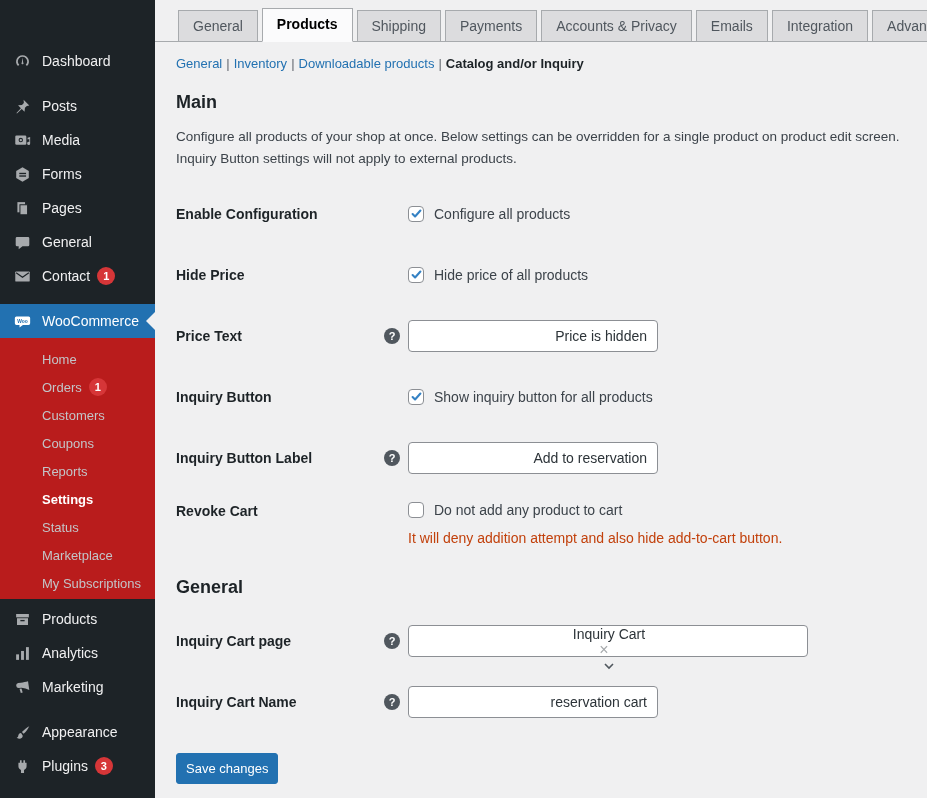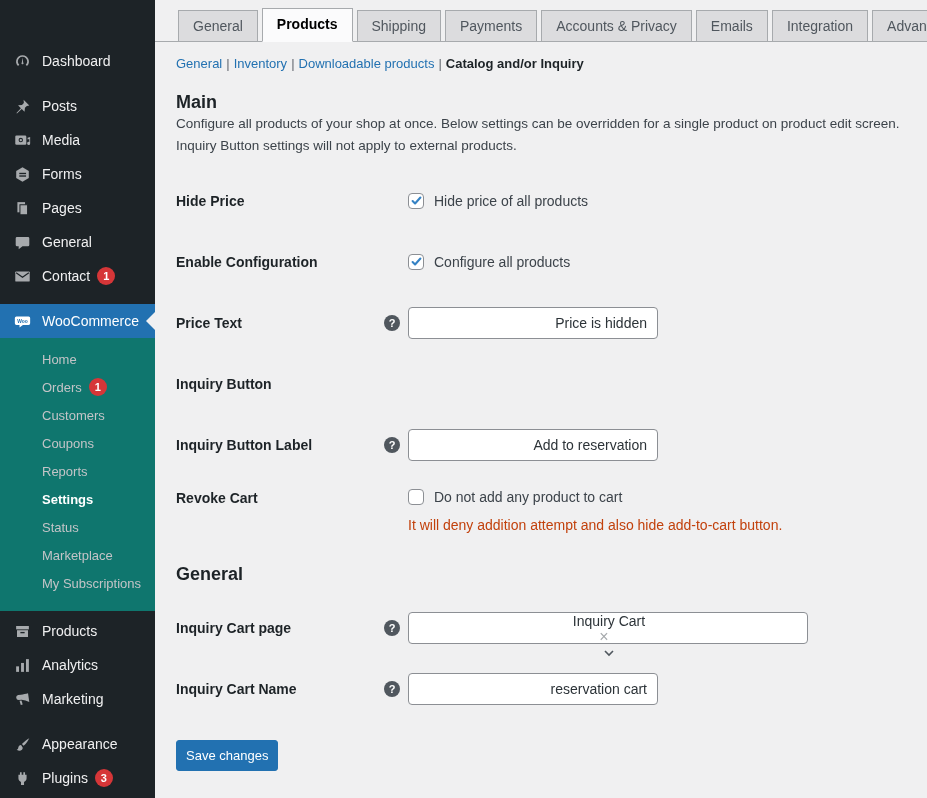--- a/index.html
+++ b/index.html
@@ -30,21 +30,21 @@
   .menu-item .mi-icon svg { width:17px; height:17px; fill:currentColor; }
   .menu-item.active { background:#2271b1; color:#fff; }
   .menu-item.active .mi-icon { color:#fff; }
   .menu-sep { height:11px; }
   .badge {
     margin-left:7px; background:#d63638; color:#fff;
     min-width:18px; height:18px; border-radius:9px;
     display:inline-flex; align-items:center; justify-content:center;
     font-size:11px; font-weight:bold; padding:0 4px;
   }
-  .submenu { background:#0f766e; padding:7px 0 14px; }
+  .submenu { background:#b91c1c; padding:7px 0 2px; }
   .submenu-item {
     display:flex; align-items:center; height:28px;
     padding-left:42px; font-size:13px; color:#c3c4c7; cursor:pointer; white-space:nowrap;
   }
   .submenu-item.current { color:#fff; font-weight:bold; }
   .menu-arrow {
     position:absolute; right:0; top:50%; transform:translateY(-50%);
     width:0; height:0;
     border-top:9px solid transparent; border-bottom:9px solid transparent;
     border-right:9px solid #f0f0f1;
@@ -72,21 +72,21 @@
   .subnav { margin:14px 0 0 21px; font-size:13px; }
   .subnav a { color:#2271b1; text-decoration:none; cursor:pointer; }
   .subnav .sep { color:#646970; padding:0 4px; }
   .subnav .current { color:#1d2327; font-weight:bold; }
 
   .page-body { padding:0 20px 0 21px; }
   h2.section-heading {
     font-size:18px; font-weight:600; color:#1d2327; margin-top:21px;
   }
   .intro {
-    max-width:748px; line-height:22px;
+    margin-top:13px; max-width:748px; line-height:22px;
     font-size:13.5px; color:#3c434a;
   }
 
   .form-area { margin-top:27px; }
   .form-row { display:flex; align-items:center; min-height:33px; margin-bottom:28px; }
   .form-row.top-align { align-items:flex-start; }
   .row-label {
     width:208px; flex-shrink:0; font-size:14px; font-weight:600; color:#1d2327;
     padding-top:0;
   }
@@ -334,59 +334,67 @@
   </div>
 
   <div class="page-body">
     <h2 class="section-heading">Main</h2>
     <p class="intro">Configure all products of your shop at once. Below settings can be overridden for a single product on product edit screen. Inquiry Button settings will not apply to external products.</p>
 
     <div class="form-area">
 
       
       <div class="form-row">
+        <div class="row-label">Enable Configuration</div>
+        <div class="help-col"></div>
+        <div class="checkbox-line">
+          <span class="checkbox checked">
+            <svg viewBox="0 0 20 20">
+                <path fill="none" stroke="#3582c4" stroke-width="3.2" stroke-linecap="round" stroke-linejoin="round" d="m4 10.8 3.8 3.7L16 5.5"></path>
+              </svg>
+          </span>
+          <span class="cb-label">Configure all products</span>
+        </div>
+      </div>
+
+      
+      <div class="form-row">
         <div class="row-label">Hide Price</div>
         <div class="help-col"></div>
         <div class="checkbox-line">
           <span class="checkbox checked">
             <svg viewBox="0 0 20 20">
                 <path fill="none" stroke="#3582c4" stroke-width="3.2" stroke-linecap="round" stroke-linejoin="round" d="m4 10.8 3.8 3.7L16 5.5"></path>
               </svg>
           </span>
           <span class="cb-label">Hide price of all products</span>
         </div>
       </div>
 
       
       <div class="form-row">
-        <div class="row-label">Enable Configuration</div>
+        <div class="row-label">Price Text</div>
+        <div class="help-col">
+          <span class="help-tip">?</span>
+        </div>
+        <input class="text-input" type="text" value="Price is hidden" style="">
+      </div>
+
+      
+      <div class="form-row">
+        <div class="row-label">Inquiry Button</div>
         <div class="help-col"></div>
         <div class="checkbox-line">
           <span class="checkbox checked">
             <svg viewBox="0 0 20 20">
                 <path fill="none" stroke="#3582c4" stroke-width="3.2" stroke-linecap="round" stroke-linejoin="round" d="m4 10.8 3.8 3.7L16 5.5"></path>
               </svg>
           </span>
-          <span class="cb-label">Configure all products</span>
-        </div>
-      </div>
-
-      
-      <div class="form-row">
-        <div class="row-label">Price Text</div>
-        <div class="help-col">
-          <span class="help-tip">?</span>
-        </div>
-        <input class="text-input" type="text" value="Price is hidden" style="">
-      </div>
-
-      
-      <div class="form-row">
-        <div class="row-label">Inquiry Button</div>
-        <div class="help-col"></div>
+          <span class="cb-label">Show inquiry button for all products</span>
+        </div>
       </div>
 
       
       <div class="form-row">
         <div class="row-label">Inquiry Button Label</div>
         <div class="help-col">
           <span class="help-tip">?</span>
         </div>
         <input class="text-input" type="text" value="Add to reservation" style="">
       </div>

